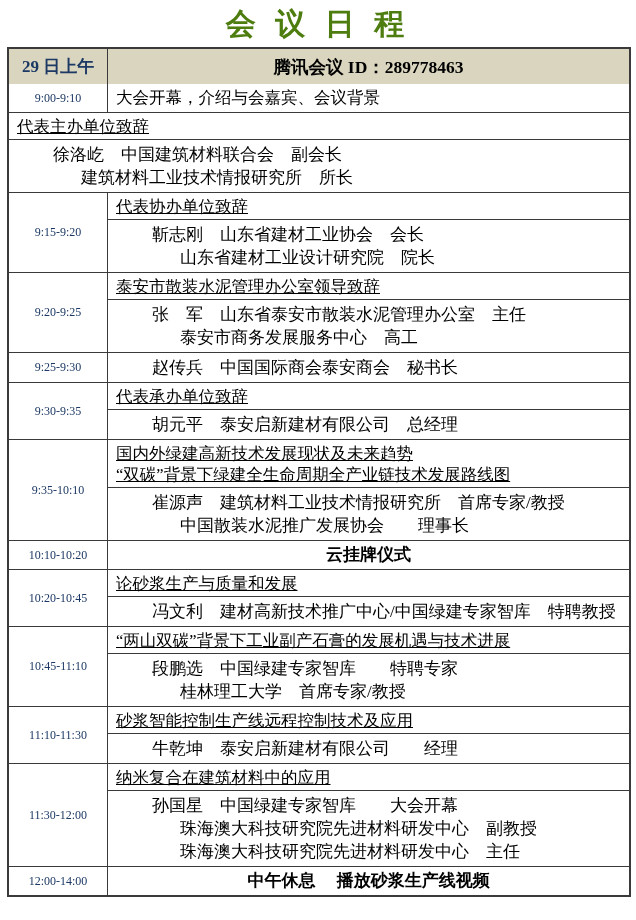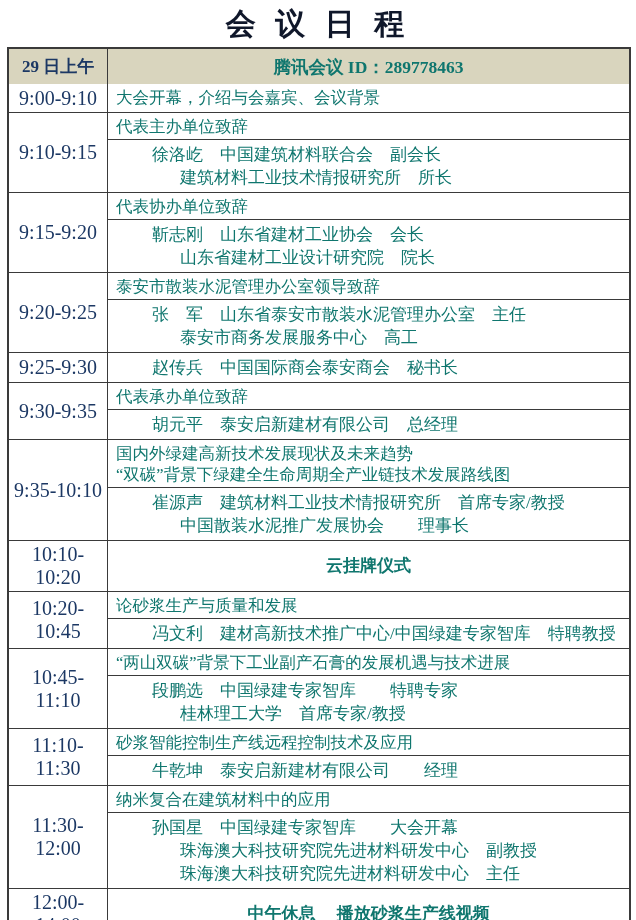--- a/index.html
+++ b/index.html
@@ -8,21 +8,21 @@
     width: 636px;
     font-family: "Liberation Serif", "DejaVu Serif", serif;
   }
   .page {
     width: 636px; height: 920px;
     box-sizing: border-box;
     overflow: hidden;
   }
   .page-title {
     text-align: center;
-    color: #0f172a;
+    color: #4d7c0f;
     font-weight: bold;
     font-size: 30px;
     letter-spacing: 6px;
     line-height: 36px;
     margin: 6px 0 5px 0;
     white-space: pre;
   }
   .tbl {
     margin: 0 5px 0 7px;
     border: 2px solid #3a3a3a;
@@ -38,49 +38,50 @@
     min-height: 35px;
   }
   .time-cell {
     flex: 0 0 99px;
     box-sizing: border-box;
     border-right: 1px solid #3a3a3a;
     display: flex;
     align-items: center;
     justify-content: center;
     color: #1c3864;
-    font-size: 20px;
+    font-size: 12px;
     padding: 2px 2px;
     text-align: center;
   }
   .header-row .time-cell {
     font-weight: bold;
     font-size: 17px;
   }
   .content-cell {
     flex: 1;
     min-width: 0;
     display: flex;
     flex-direction: column;
     justify-content: flex-end;
-    color: #0f766e;
+    color: #000000;
   }
   .meeting-id {
     display: flex;
     align-items: center;
     justify-content: center;
     font-weight: bold;
     font-size: 17.5px;
     flex: 1;
   }
   .sub.topic {
     border-bottom: 1px solid #3a3a3a;
     padding: 3px 6px 2px 8px;
     font-size: 16.5px;
     line-height: 21px;
+    text-decoration: underline;
   }
   .sub.speakers {
     padding: 3px 6px;
     font-weight: normal;
     font-size: 17px;
     line-height: 23px;
     flex: 1;
     display: flex;
     flex-direction: column;
     justify-content: center;
@@ -115,21 +116,20 @@
       </div>
     </div>
 
     
     <div style="display:contents"><div class="row">
           <div class="time-cell">9:00-9:10</div>
           <div class="content-cell">
             <div class="single">大会开幕，介绍与会嘉宾、会议背景</div>
           </div>
         </div><div class="row">
-          <div class="time-cell">9:10-9:15</div>
           <div class="content-cell">
             <div class="sub topic">
               <div class="topic-line">代表主办单位致辞</div>
             </div>
             <div class="sub speakers">
               <div class="sline first">徐洛屹　中国建筑材料联合会　副会长</div>
               <div class="sline cont">建筑材料工业技术情报研究所　所长</div>
             </div>
           </div>
         </div><div class="row">

